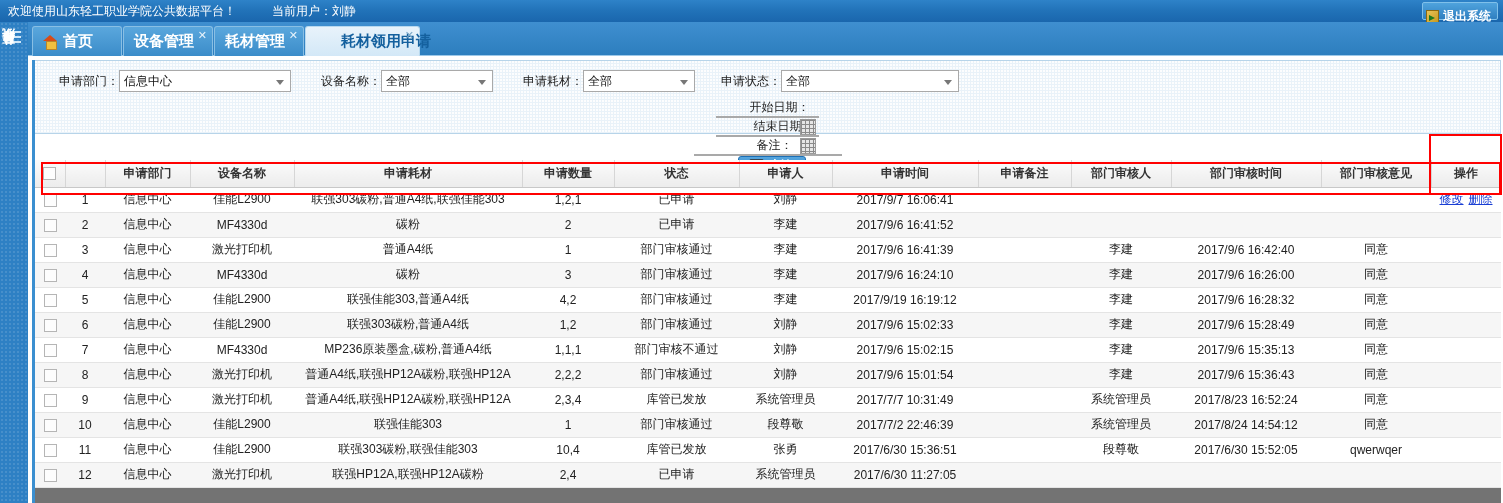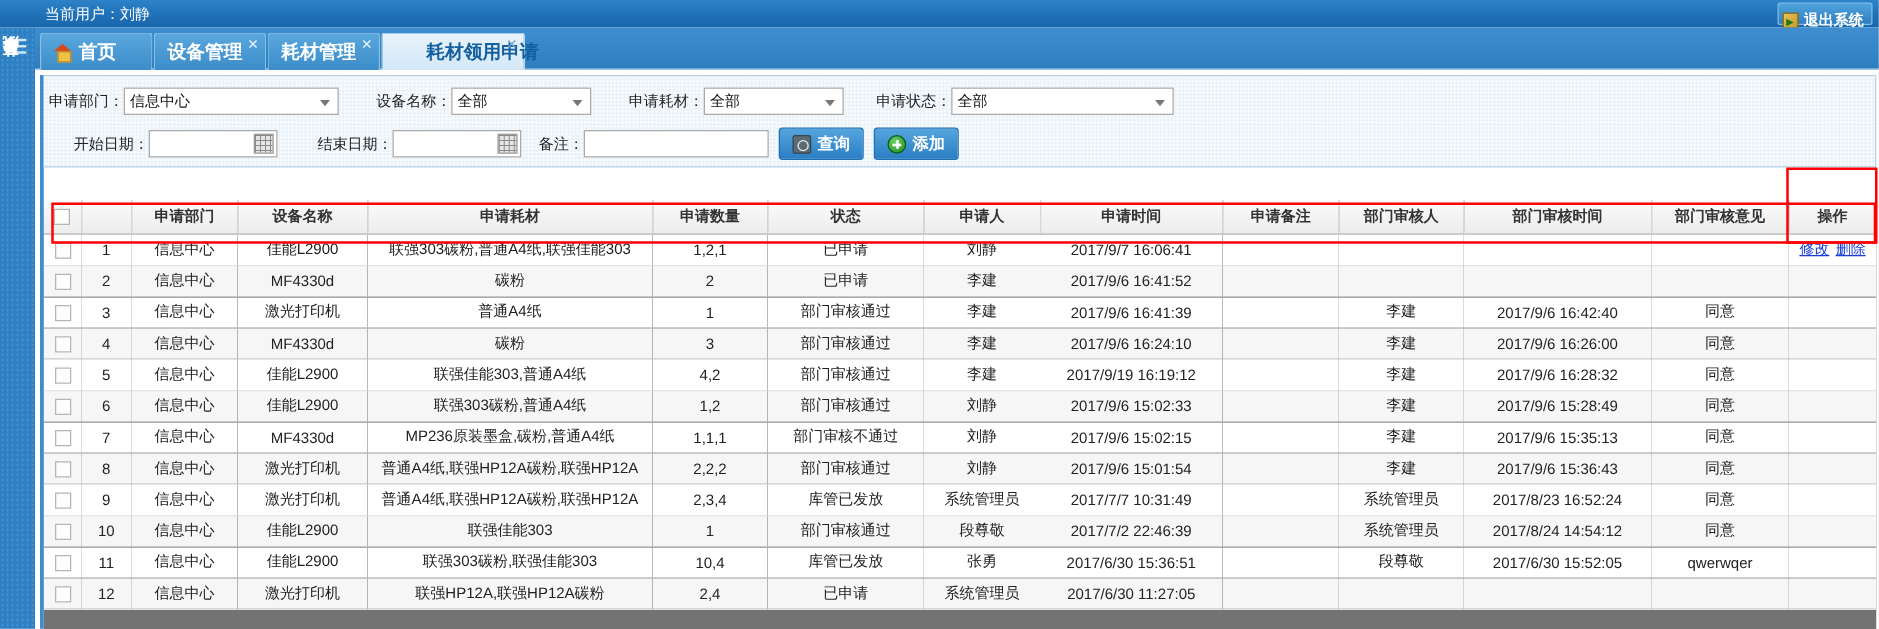--- a/index.html
+++ b/index.html
@@ -169,21 +169,21 @@
     position: relative;
     width: 1466px; height: 74px;
     background: #e9f2f9;
     background-image: radial-gradient(circle at 1px 1px, rgba(255,255,255,0.85) 1px, transparent 1px);
     background-size: 3px 3px;
     border: 1px solid #b7d4e9;
     border-left: none;
   }
   .frow { position: absolute; left: 0; width: 100%; height: 32px; display: flex; align-items: center; }
   .frow.r1 { top: 4px; }
-  .frow.r2 { top: 38px; }
+  .frow.r2 { top: 38px; flex-direction: column; }
   .flabel {
     font-size: 12px; color: #222; white-space: nowrap;
     text-align: right;
   }
   .fselect {
     height: 22px;
     background: #ffffff;
     border: 1px solid #a9a9a9;
     display: flex; align-items: center;
     padding: 0 4px;
@@ -313,20 +313,21 @@
     pointer-events: none;
     z-index: 20;
   }
   #redbox-row { left: 41px; top: 162px; width: 1460px; height: 33px; }
   #redbox-action { left: 1429px; top: 134px; width: 73px; height: 61px; }
 </style>
 </head>
 <body>
 
 <div class="topbar">
+  <span class="topbar-welcome">欢迎使用山东轻工职业学院公共数据平台！</span>
   <span class="topbar-user">当前用户：刘静</span>
   <div class="logout-btn">
     <span class="logout-icon"></span>
     <span class="logout-label">退出系统</span>
   </div>
 </div>
 
 <div class="leftrail">
   <div class="rail-icon">
     <i></i>
@@ -356,21 +357,21 @@
     <span class="tab-label">耗材领用申请</span>
     <span class="tab-close">✕</span>
   </div>
 </div>
 
 <div class="content">
 
   <div class="filter">
 
     <div class="frow r1">
-      <span class="flabel" style="width:64px;">申请部门：</span>
+      <span class="flabel" style="width:84px;">申请部门：</span>
       <div class="fselect" style="width:172px;">
         <span>信息中心</span>
         <span class="caret"></span>
       </div>
       <span class="flabel" style="width:90px;">设备名称：</span>
       <div class="fselect" style="width:112px;">
         <span>全部</span>
         <span class="caret"></span>
       </div>
       <span class="flabel" style="width:90px;">申请耗材：</span>

